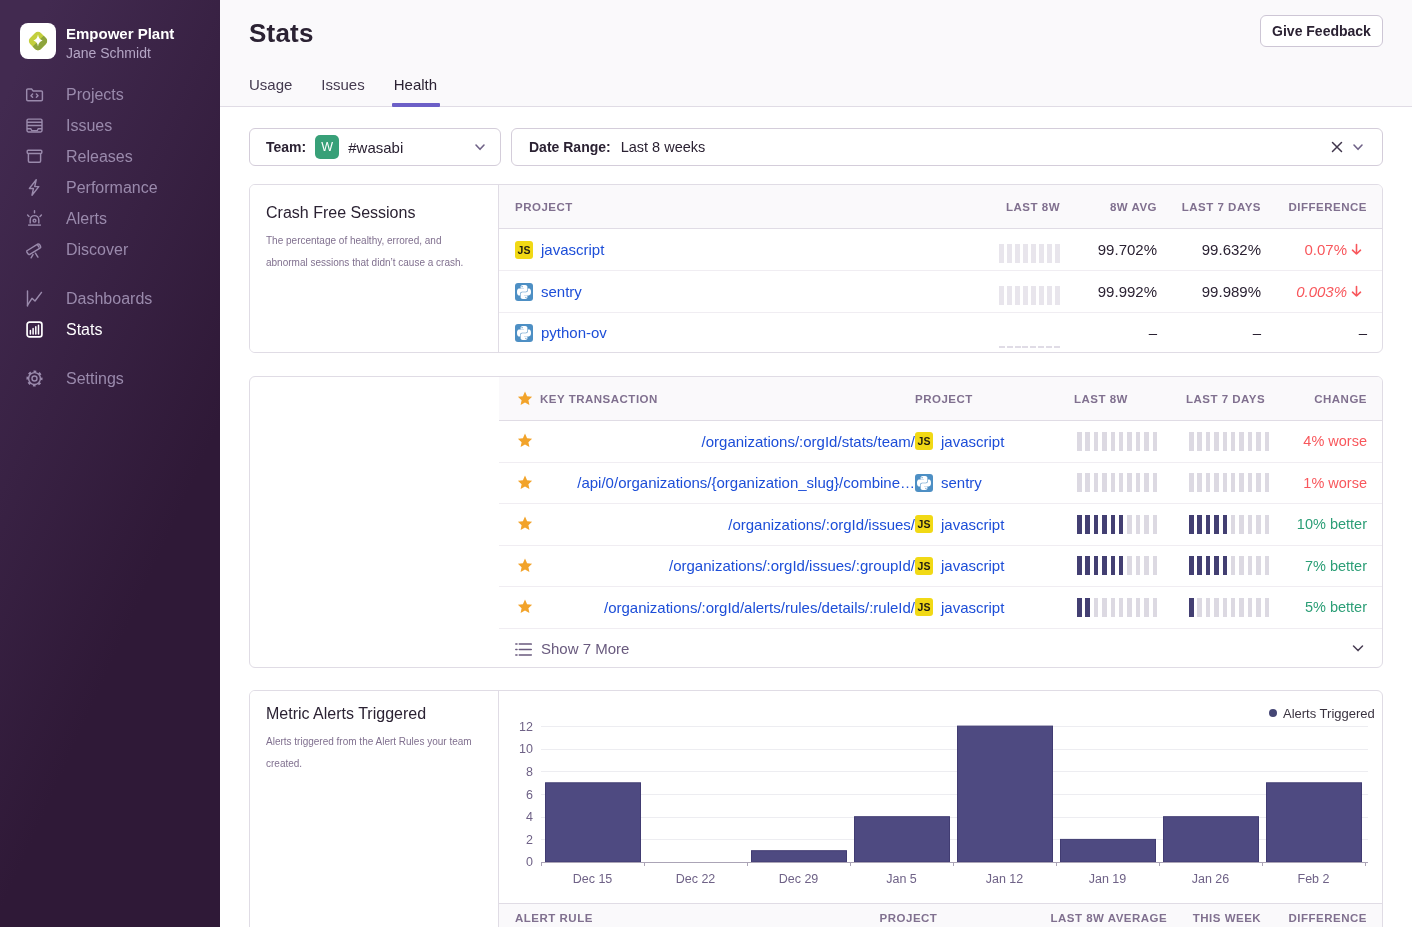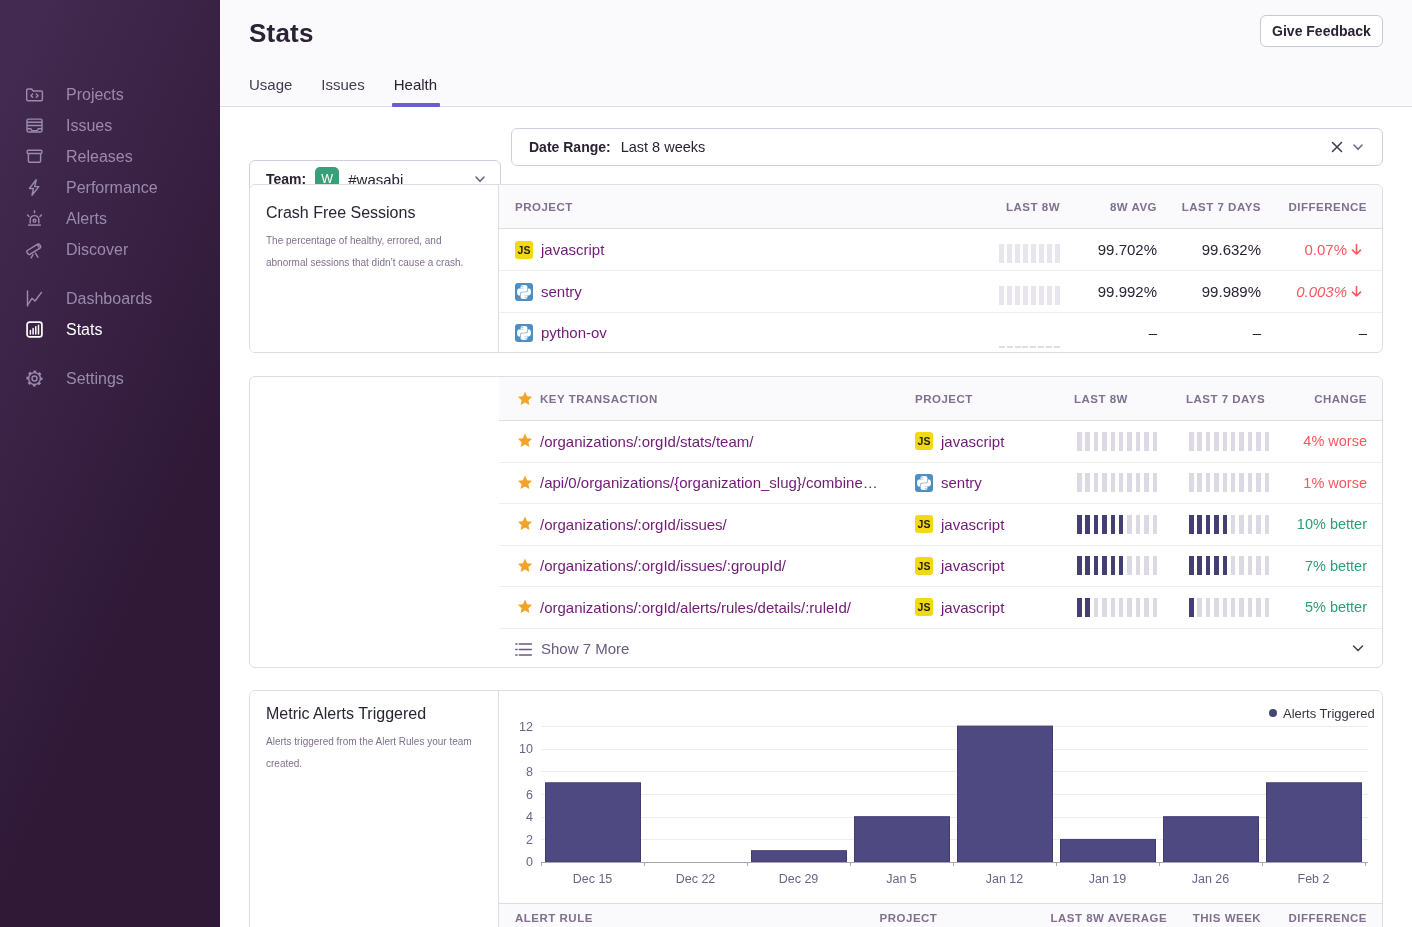--- a/index.html
+++ b/index.html
@@ -27,58 +27,74 @@
 .h-title { position:absolute; left:29px; top:18px; font-size:26px; font-weight:bold; letter-spacing:0.2px; }
 .feedback-btn { position:absolute; left:1040px; top:15px; width:123px; height:32px; background:#fff; border:1px solid #cdc6d5; border-radius:6px; font-weight:bold; font-size:14px; color:#2b2233; display:flex; align-items:center; justify-content:center; }
 .tabs { position:absolute; left:29px; top:76px; display:flex; }
 .tab { font-size:15px; color:#443a4f; margin-right:29px; padding-bottom:14px; position:relative; }
 .tab.active { color:#2b2233; }
 .tab.active::after { content:""; position:absolute; left:-2px; right:-3px; bottom:0; height:4px; background:#6c5fc7; border-radius:1px; }
 
 
 .filters { position:absolute; left:0; top:107px; }
 .fbox { position:absolute; background:#fff; border:1px solid #d4cdda; border-radius:6px; height:38px; display:flex; align-items:center; }
-.team-box { left:29px; top:21px; width:252px;margin-top:32px; }
+.team-box { left:29px; top:21px; width:252px; }
 .date-box { left:291px; top:21px; width:872px; }
 .flabel { font-weight:bold; font-size:14px; color:#2b2233; }
 .team-av { width:24px; height:24px; border-radius:5px; background:#38a078; color:#fff; font-size:12.5px; display:flex; align-items:center; justify-content:center; }
 
 
 .panel { position:absolute; left:29px; width:1134px; background:#fff; border:1px solid #e0dce5; border-radius:6px; overflow:hidden; }
 .p1 { top:184px; height:169px; }
 .p2 { top:376px; height:292px; }
 .p3 { top:690px; height:290px; }
 .panel-left { position:absolute; left:0; top:0; bottom:0; width:249px; border-right:1px solid #e0dce5; background:#fff; }
 .pl-title { margin:19px 16px 8px 16px; font-size:16px; color:#2b2233; }
 .pl-desc { margin:0 16px; font-size:10px; line-height:22px; color:#80708f; }
 .panel-right { position:absolute; left:249px; top:0; right:0; bottom:0; }
 .thead { display:flex; align-items:center; background:#faf9fb; border-bottom:1px solid #e0dce5; font-size:11.5px; font-weight:bold; color:#80708f; letter-spacing:0.5px; }
 .trow { display:flex; align-items:center; border-bottom:1px solid #f0edf2; font-size:15px; }
 .trow:last-child { border-bottom:none; }
-.blue { color:#701a75; }
+.blue { color:#1d4ed8;text-align:right; }
 .red { color:#f8575c; }
 .green { color:#2b9e76; }
 
 
 .spark { display:flex; align-items:flex-end; }
 .spark i { display:block; }
 
 
 .pbadge { width:18px; height:18px; border-radius:3px; flex:none; }
 .js-badge { background:#f1d915; color:#211e12; font-weight:bold; font-size:10.5px; display:flex; align-items:center; justify-content:center; }
 .py-badge { background:#4d8fc4; position:relative; }
 .py-badge svg { position:absolute; left:0; top:0; }
 .mrow { height:41.5px; }
 .star { flex:none; }
 .adown { margin-left:4px; margin-right:5px; }
 </style>
 
 </head>
 <body>
 <div class="sidebar">
+  <div class="org">
+    <div class="org-avatar"><svg width="36" height="36" viewBox="0 0 36 36">
+      <defs>
+            <clipPath id="rhalf">
+              <path d="M18 3 L33 18 L18 33 Z"></path>
+            </clipPath>
+          </defs>
+      <rect x="10.3" y="10.3" width="15.4" height="15.4" rx="4.2" transform="rotate(45 18 18)" fill="#c3cf3d"></rect>
+      <rect x="10.3" y="10.3" width="15.4" height="15.4" rx="4.2" transform="rotate(45 18 18)" fill="#8da43c" clip-path="url(#rhalf)"></rect>
+      <path d="M18 11.6 c.55 3.1 1.6 4.7 4.6 5.9 c-3 1.2-4.05 2.8-4.6 5.9 c-.55-3.1-1.6-4.7-4.6-5.9 c3-1.2 4.05-2.8 4.6-5.9 z" fill="#ffffff"></path>
+    </svg></div>
+    <div class="org-names">
+      <div class="org-name">Empower Plant</div>
+      <div class="org-user">Jane Schmidt</div>
+    </div>
+  </div>
   <div class="nav">
     <div class="nav-item"><svg viewBox="0 0 19 19" fill="none" stroke="#9a8aac" stroke-width="1.45">
           <path d="M1.7 5.2 c0-.7.5-1.2 1.2-1.2 h3.7 l1.6 1.9 h8 c.7 0 1.2.5 1.2 1.2 v7.5 c0 .7-.5 1.2-1.2 1.2 H2.9 c-.7 0-1.2-.5-1.2-1.2 Z"></path>
           <path d="M7.6 9.1 6 10.7 l1.6 1.6 M11.4 9.1 13 10.7 l-1.6 1.6" stroke-linecap="round" stroke-linejoin="round"></path>
         </svg>Projects</div>
     <div class="nav-item"><svg viewBox="0 0 19 19" fill="none" stroke="#9a8aac" stroke-width="1.45">
           <rect x="2" y="3.1" width="15" height="12.8" rx="1.4"></rect>
           <path d="M2 6.3 h15 M2 9.5 h15"></path>
           <path d="M2 12.7 h3.7 l1.1 1.9 h5.4 l1.1-1.9 H17"></path>
         </svg>Issues</div>

